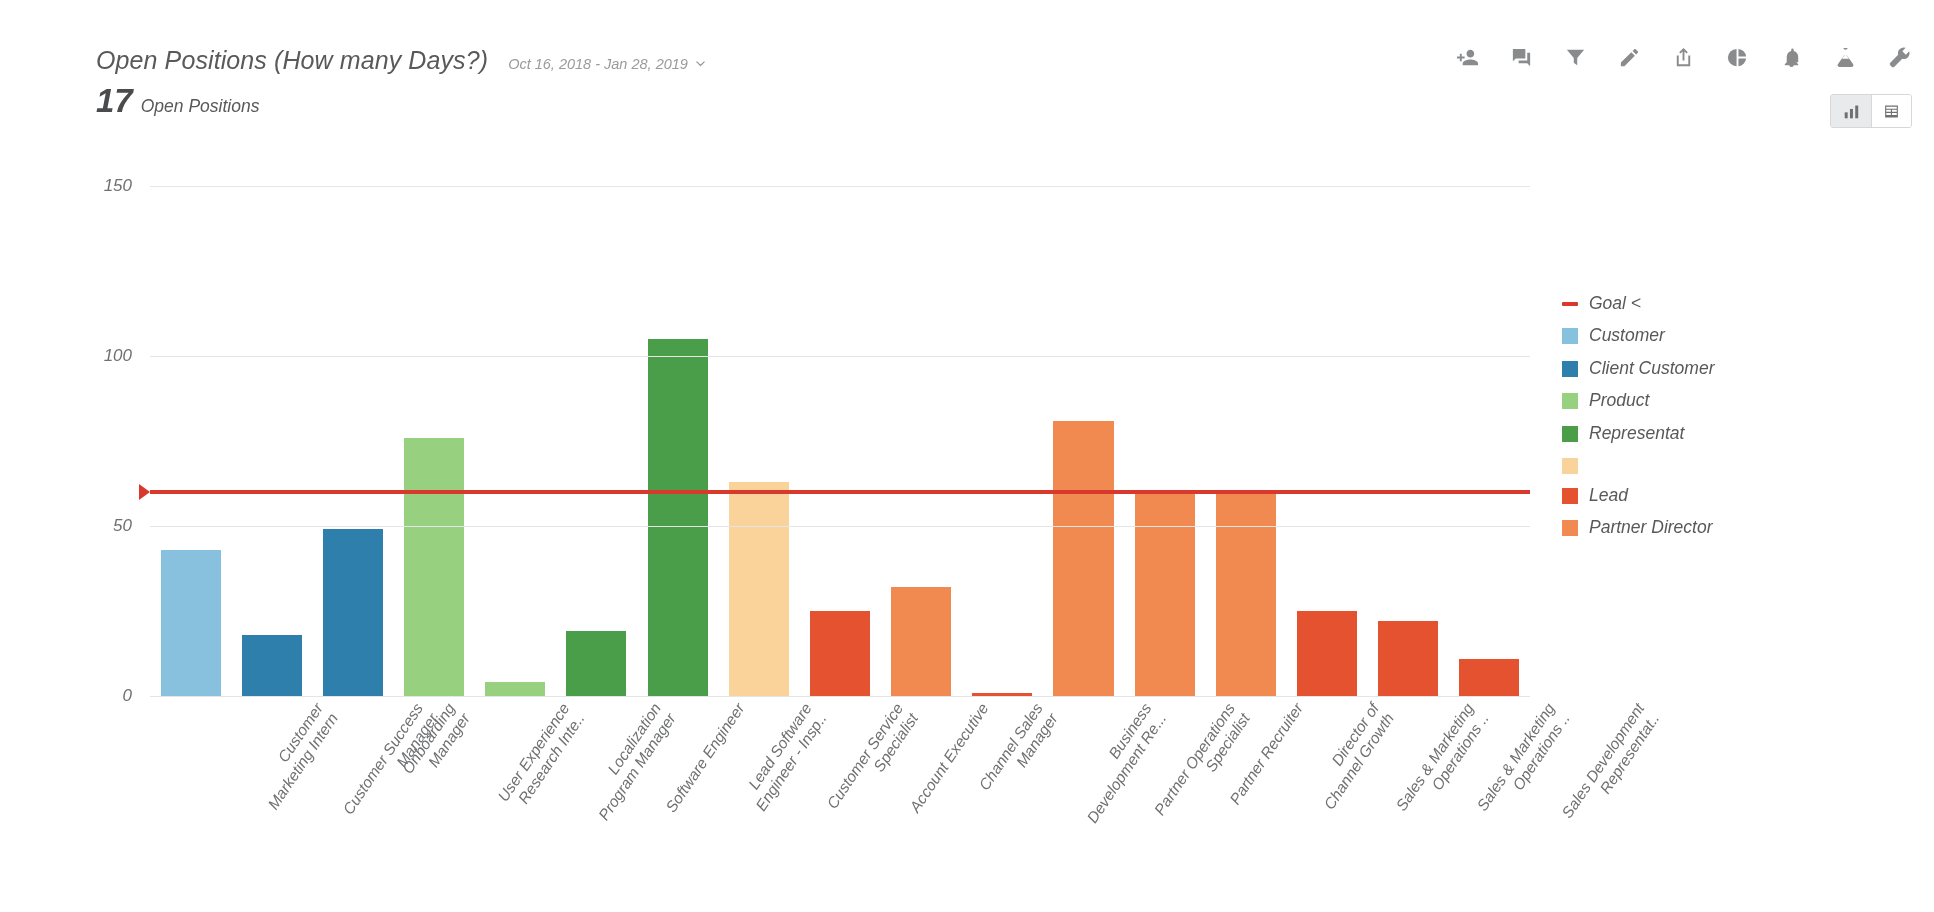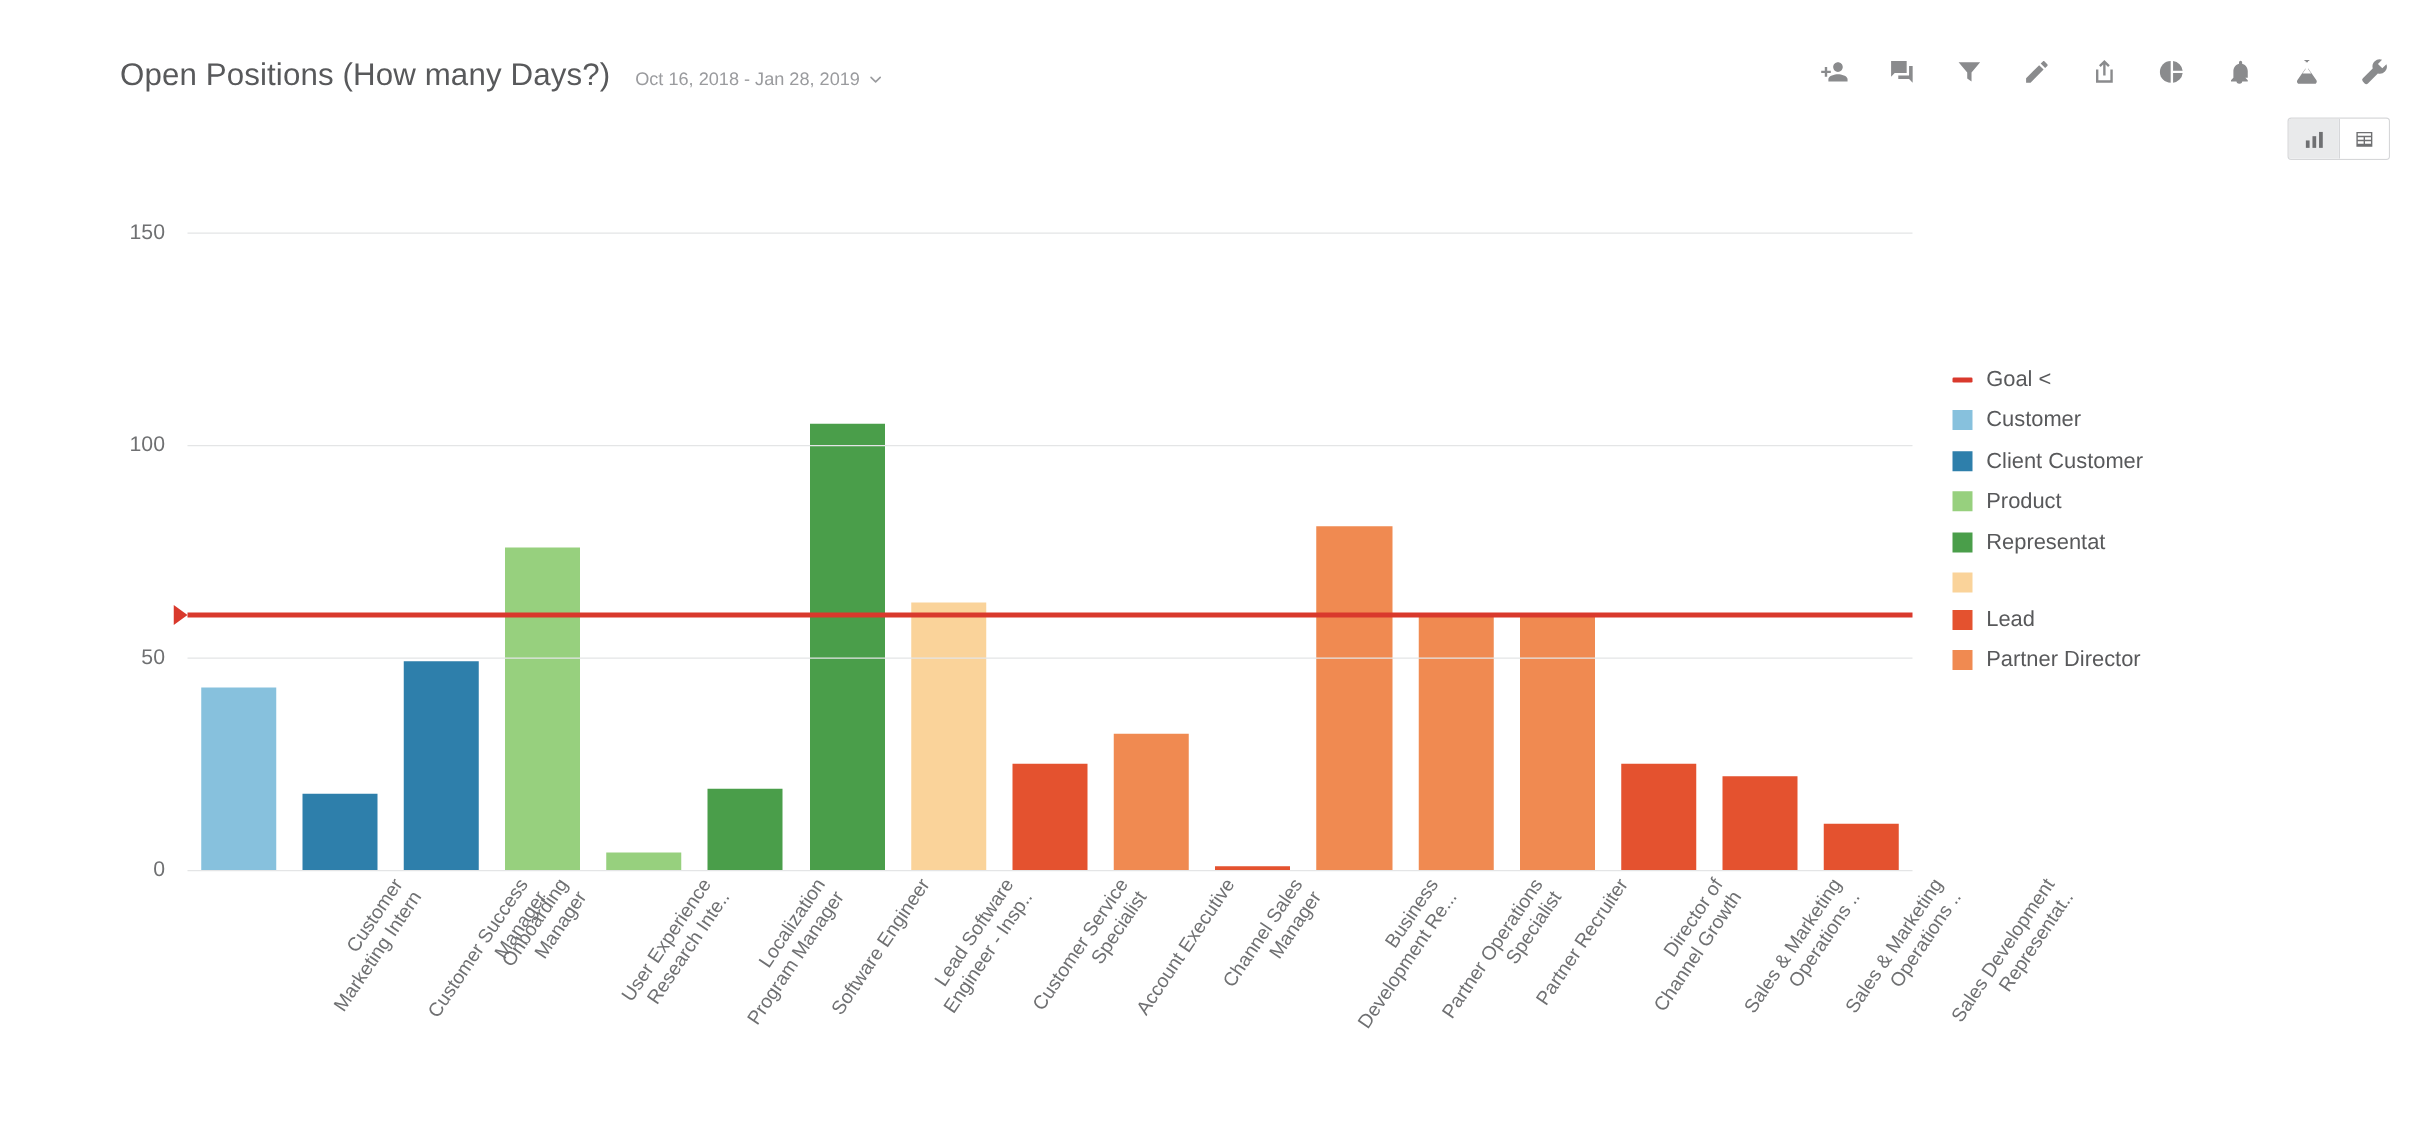--- a/index.html
+++ b/index.html
@@ -4,21 +4,21 @@
 <style>
   * { box-sizing: border-box; }
   html, body {
     margin: 0; padding: 0;
     width: 1934px; height: 912px;
     background: #ffffff;
     font-family: "Liberation Sans", sans-serif;
     color: #58595b;
     overflow: hidden;
   }
-  #root { position: relative; width: 1934px; height: 912px; }
+  #root { position: relative; width: 1934px; height: 912px; font-style: italic; }
 
   
   .header { position: absolute; left: 96px; top: 46px; }
   .title-row { display: flex; align-items: baseline; gap: 20px; }
   .card-title {
     font-size: 25px; color: #58595b; font-weight: 400;
     letter-spacing: .1px; white-space: nowrap;
   }
   .daterange {
     display: flex; align-items: center; gap: 7px;
@@ -120,20 +120,24 @@
       <div class="card-title">Open Positions (How many Days?)</div>
       <div class="daterange">
         <span>Oct 16, 2018 - Jan 28, 2019</span>
         <span class="chev">
           <svg viewBox="0 0 12 12" width="11" height="11">
               <path d="M2 4.2 L6 8.2 L10 4.2" fill="none" stroke="#9a9b9e" stroke-width="1.4" stroke-linecap="round" stroke-linejoin="round"></path>
             </svg>
         </span>
       </div>
     </div>
+    <div class="kpi-row">
+      <span class="kpi-num">17</span>
+      <span class="kpi-label">Open Positions</span>
+    </div>
   </div>
 
   <div class="toolbar">
     <div class="tbtn">
       <svg viewBox="0 0 24 24" width="23" height="23">
           <path d="M15 12c2.2 0 4-1.8 4-4s-1.8-4-4-4-4 1.8-4 4 1.8 4 4 4zm-9-1V8H4v3H1v2h3v3h2v-3h3v-2H6zm9 3c-2.7 0-8 1.3-8 4v2h16v-2c0-2.7-5.3-4-8-4z"></path>
         </svg>
     </div>
     <div class="tbtn">
       <svg viewBox="0 0 24 24" width="23" height="23">

